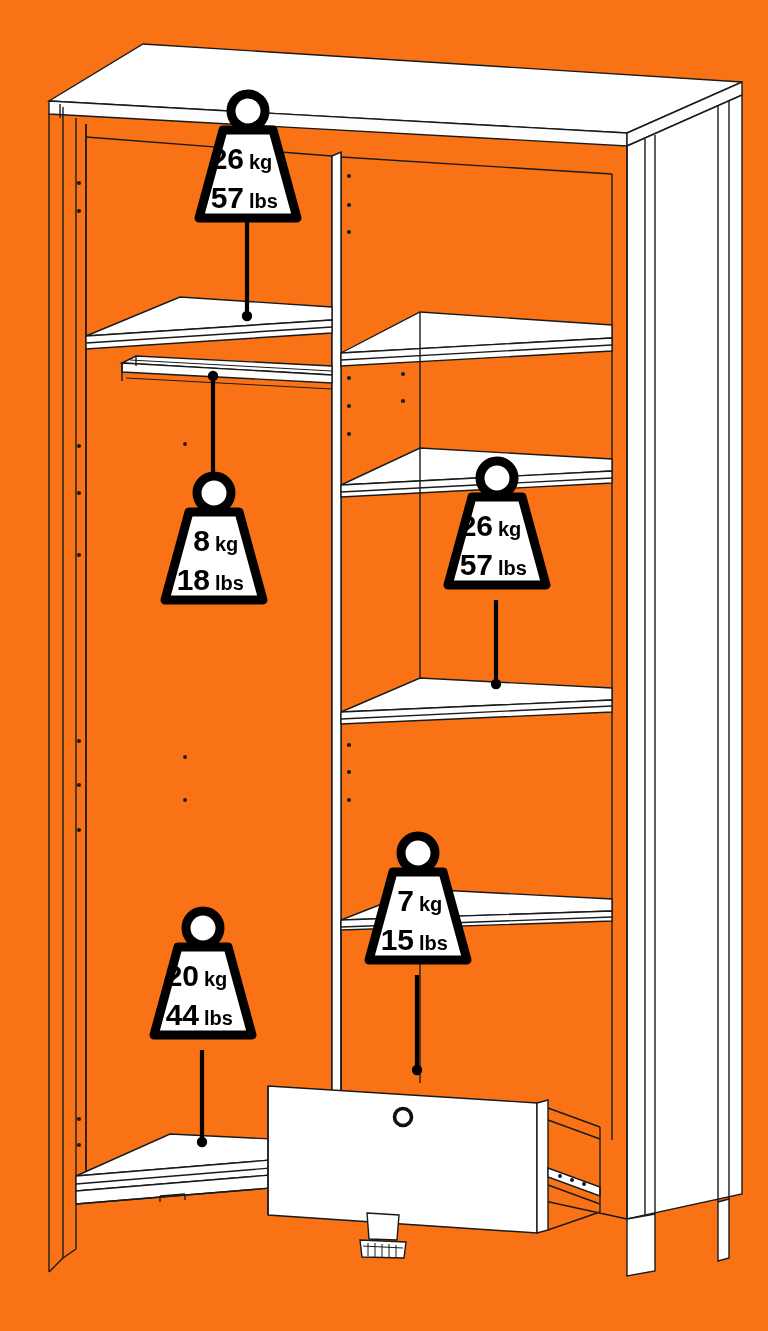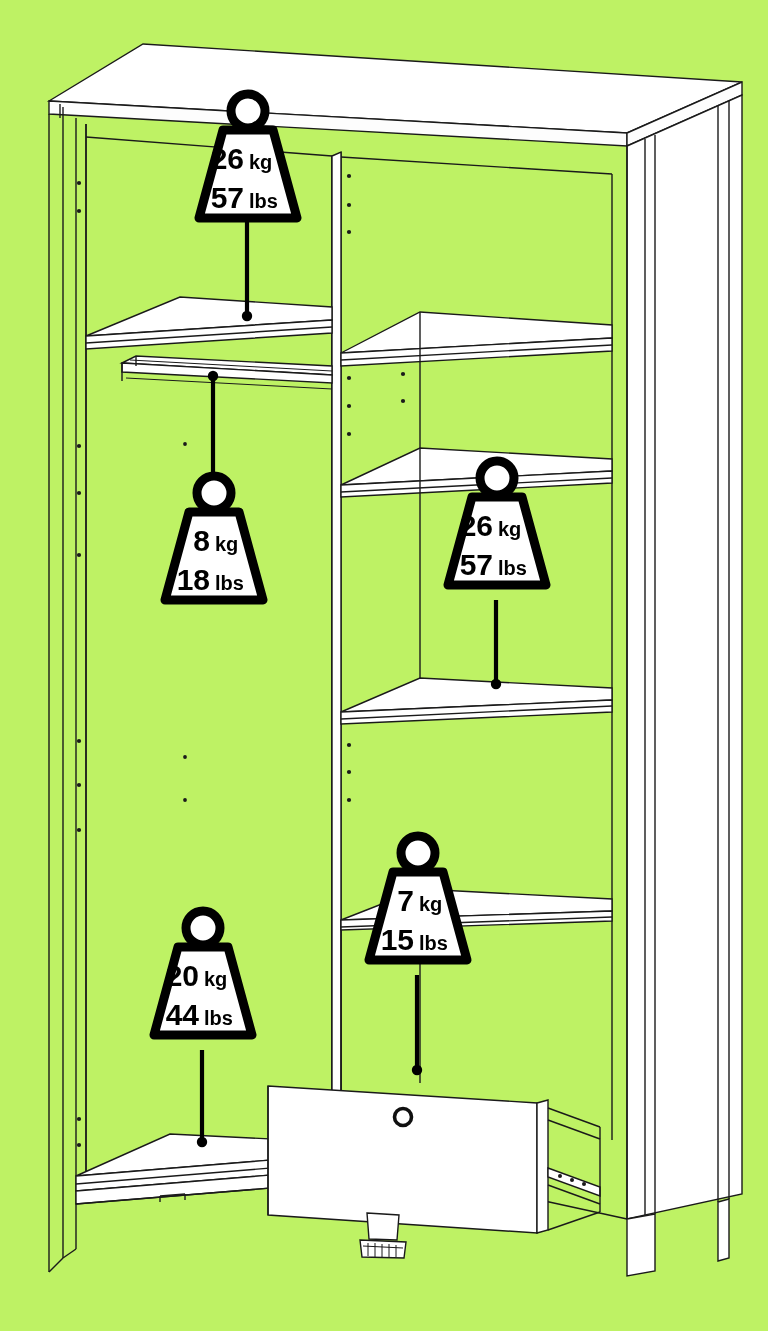--- a/index.html
+++ b/index.html
@@ -8,21 +8,21 @@
     padding: 0;
     background: #ffffff;
   }
   body {
     font-family: "Liberation Sans", sans-serif;
   }
   #diagram-root {
     position: relative;
     width: 768px;
     height: 1331px;
-    background: #bef264;
+    background: #f97316;
     overflow: hidden;
   }
   svg#assembly-svg {
     display: block;
     width: 768px;
     height: 1331px;
   }
   .line-thin {
     fill: none;
     stroke: #1a1a1a;

